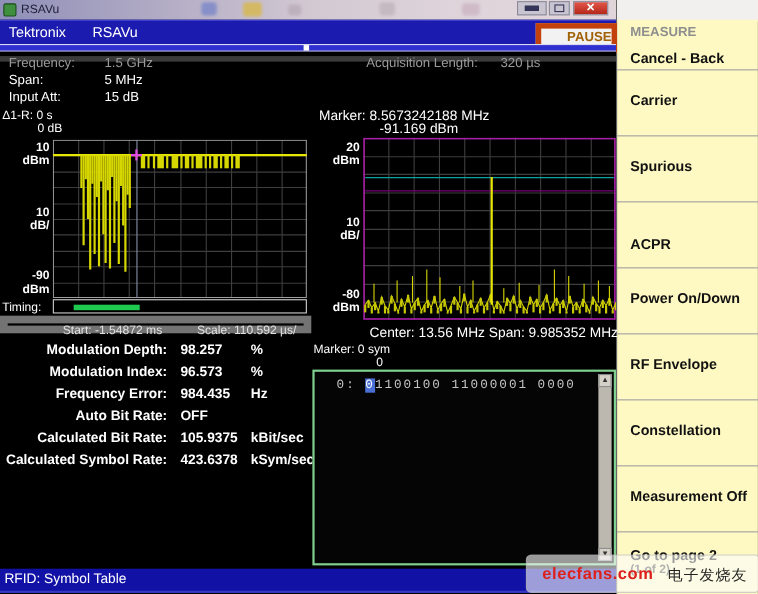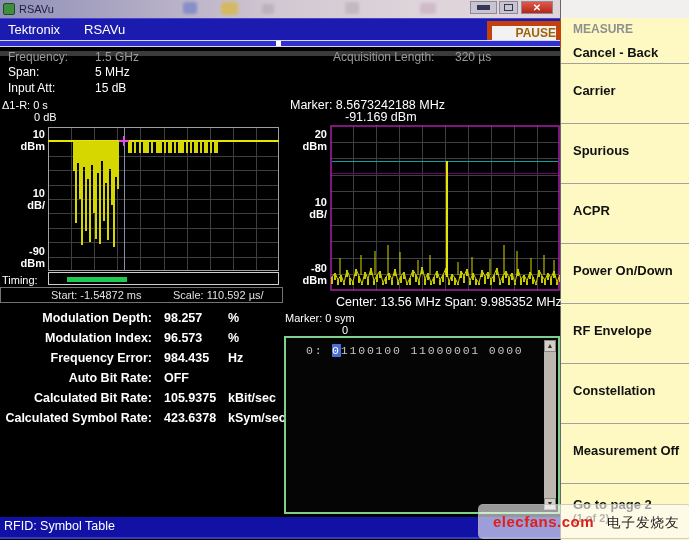--- a/index.html
+++ b/index.html
@@ -158,21 +158,21 @@
         <rect x="162" y="14" width="2" height="12" fill="#d6d600"></rect>
         <rect x="166" y="14" width="4" height="12" fill="#d6d600"></rect>
         <line x1="71" y1="14" x2="81" y2="14" stroke="#e44ae4" stroke-width="2"></line>
         <line x1="76" y1="9" x2="76" y2="19" stroke="#e44ae4" stroke-width="2"></line>
       </svg>
 
     <span class="abs b t11 w" style="left:2px;top:227px">Timing:</span>
     <div class="abs" style="left:48px;top:225px;width:231px;height:13px;border:1px solid #cfcfcf;box-sizing:border-box">
       <div class="abs" style="left:18px;top:4px;width:60px;height:5px;background:#1fca50"></div>
     </div>
-    <div class="abs" style="left:0;top:240px;width:283px;height:16px;border:1px solid #737373;box-sizing:border-box">
+    <div class="abs" style="left:0;top:240px;width:283px;height:16px;border:7px solid #737373;box-sizing:border-box">
       <span class="abs b t11" style="left:50px;top:1px;color:#e0e0e0">Start: -1.54872 ms</span>
       <span class="abs b t11" style="left:172px;top:1px;color:#e0e0e0">Scale: 110.592 µs/</span>
     </div>
 
     <div class="abs" style="left:0;top:264px">
         <span class="mlabel">Modulation Depth:</span>
         <span class="mvalue">98.257</span>
         <span class="munit">%</span>
       </div>
     <div class="abs" style="left:0;top:284px">
@@ -354,21 +354,21 @@
 
 <div id="sidebar">
   <div class="abs" style="left:0;top:0;width:128px;height:18px;background:#f2f0ee"></div>
   <span class="sitem" style="top:22px;color:#8f8f8f;font-size:12px">MEASURE</span>
   <span class="sitem" style="top:45px">Cancel - Back</span>
   <div class="sep" style="top:63px"></div>
   <span class="sitem" style="top:83px">Carrier</span>
   <div class="sep" style="top:123px"></div>
   <span class="sitem" style="top:143px">Spurious</span>
   <div class="sep" style="top:183px"></div>
-  <span class="sitem" style="top:203px">ACPR</span>
+  <span class="sitem" style="top:214px">ACPR</span>
   <div class="sep" style="top:243px"></div>
   <span class="sitem" style="top:263px">Power On/Down</span>
   <div class="sep" style="top:303px"></div>
   <span class="sitem" style="top:323px">RF Envelope</span>
   <div class="sep" style="top:363px"></div>
   <span class="sitem" style="top:383px">Constellation</span>
   <div class="sep" style="top:423px"></div>
   <span class="sitem" style="top:443px">Measurement Off</span>
   <div class="sep" style="top:483px"></div>
   <span class="sitem" style="top:497px">Go to page 2</span>

